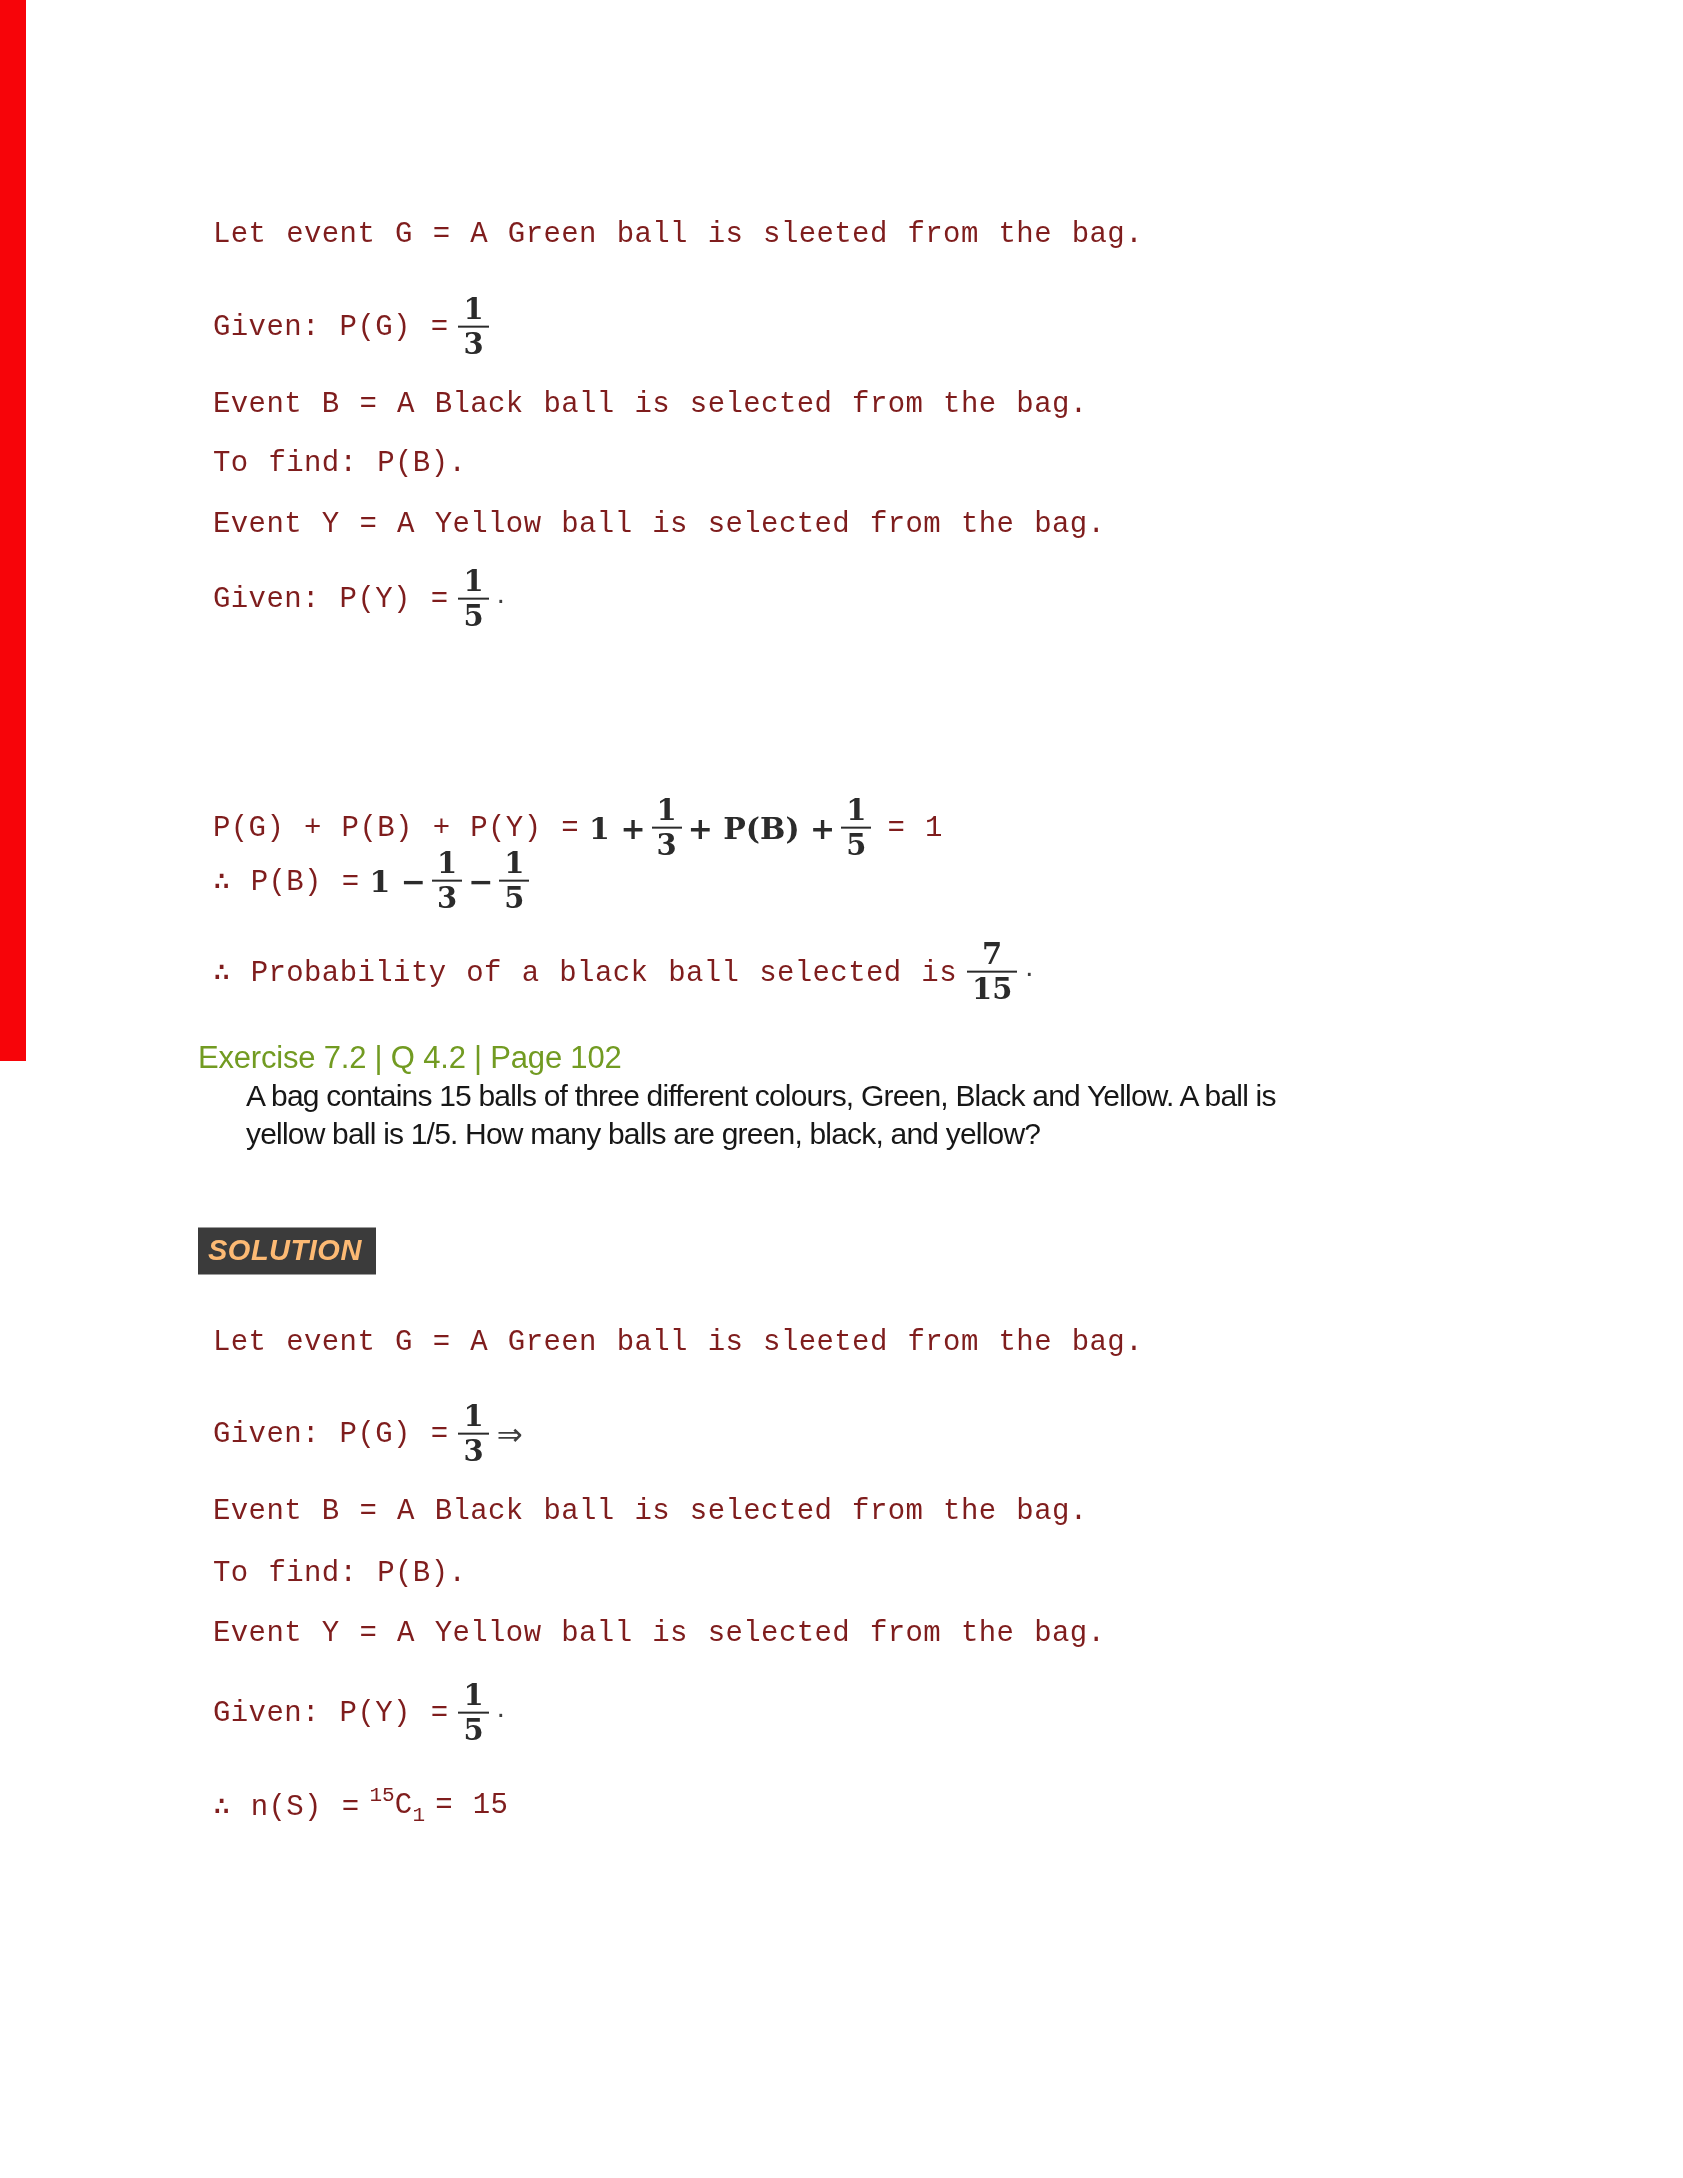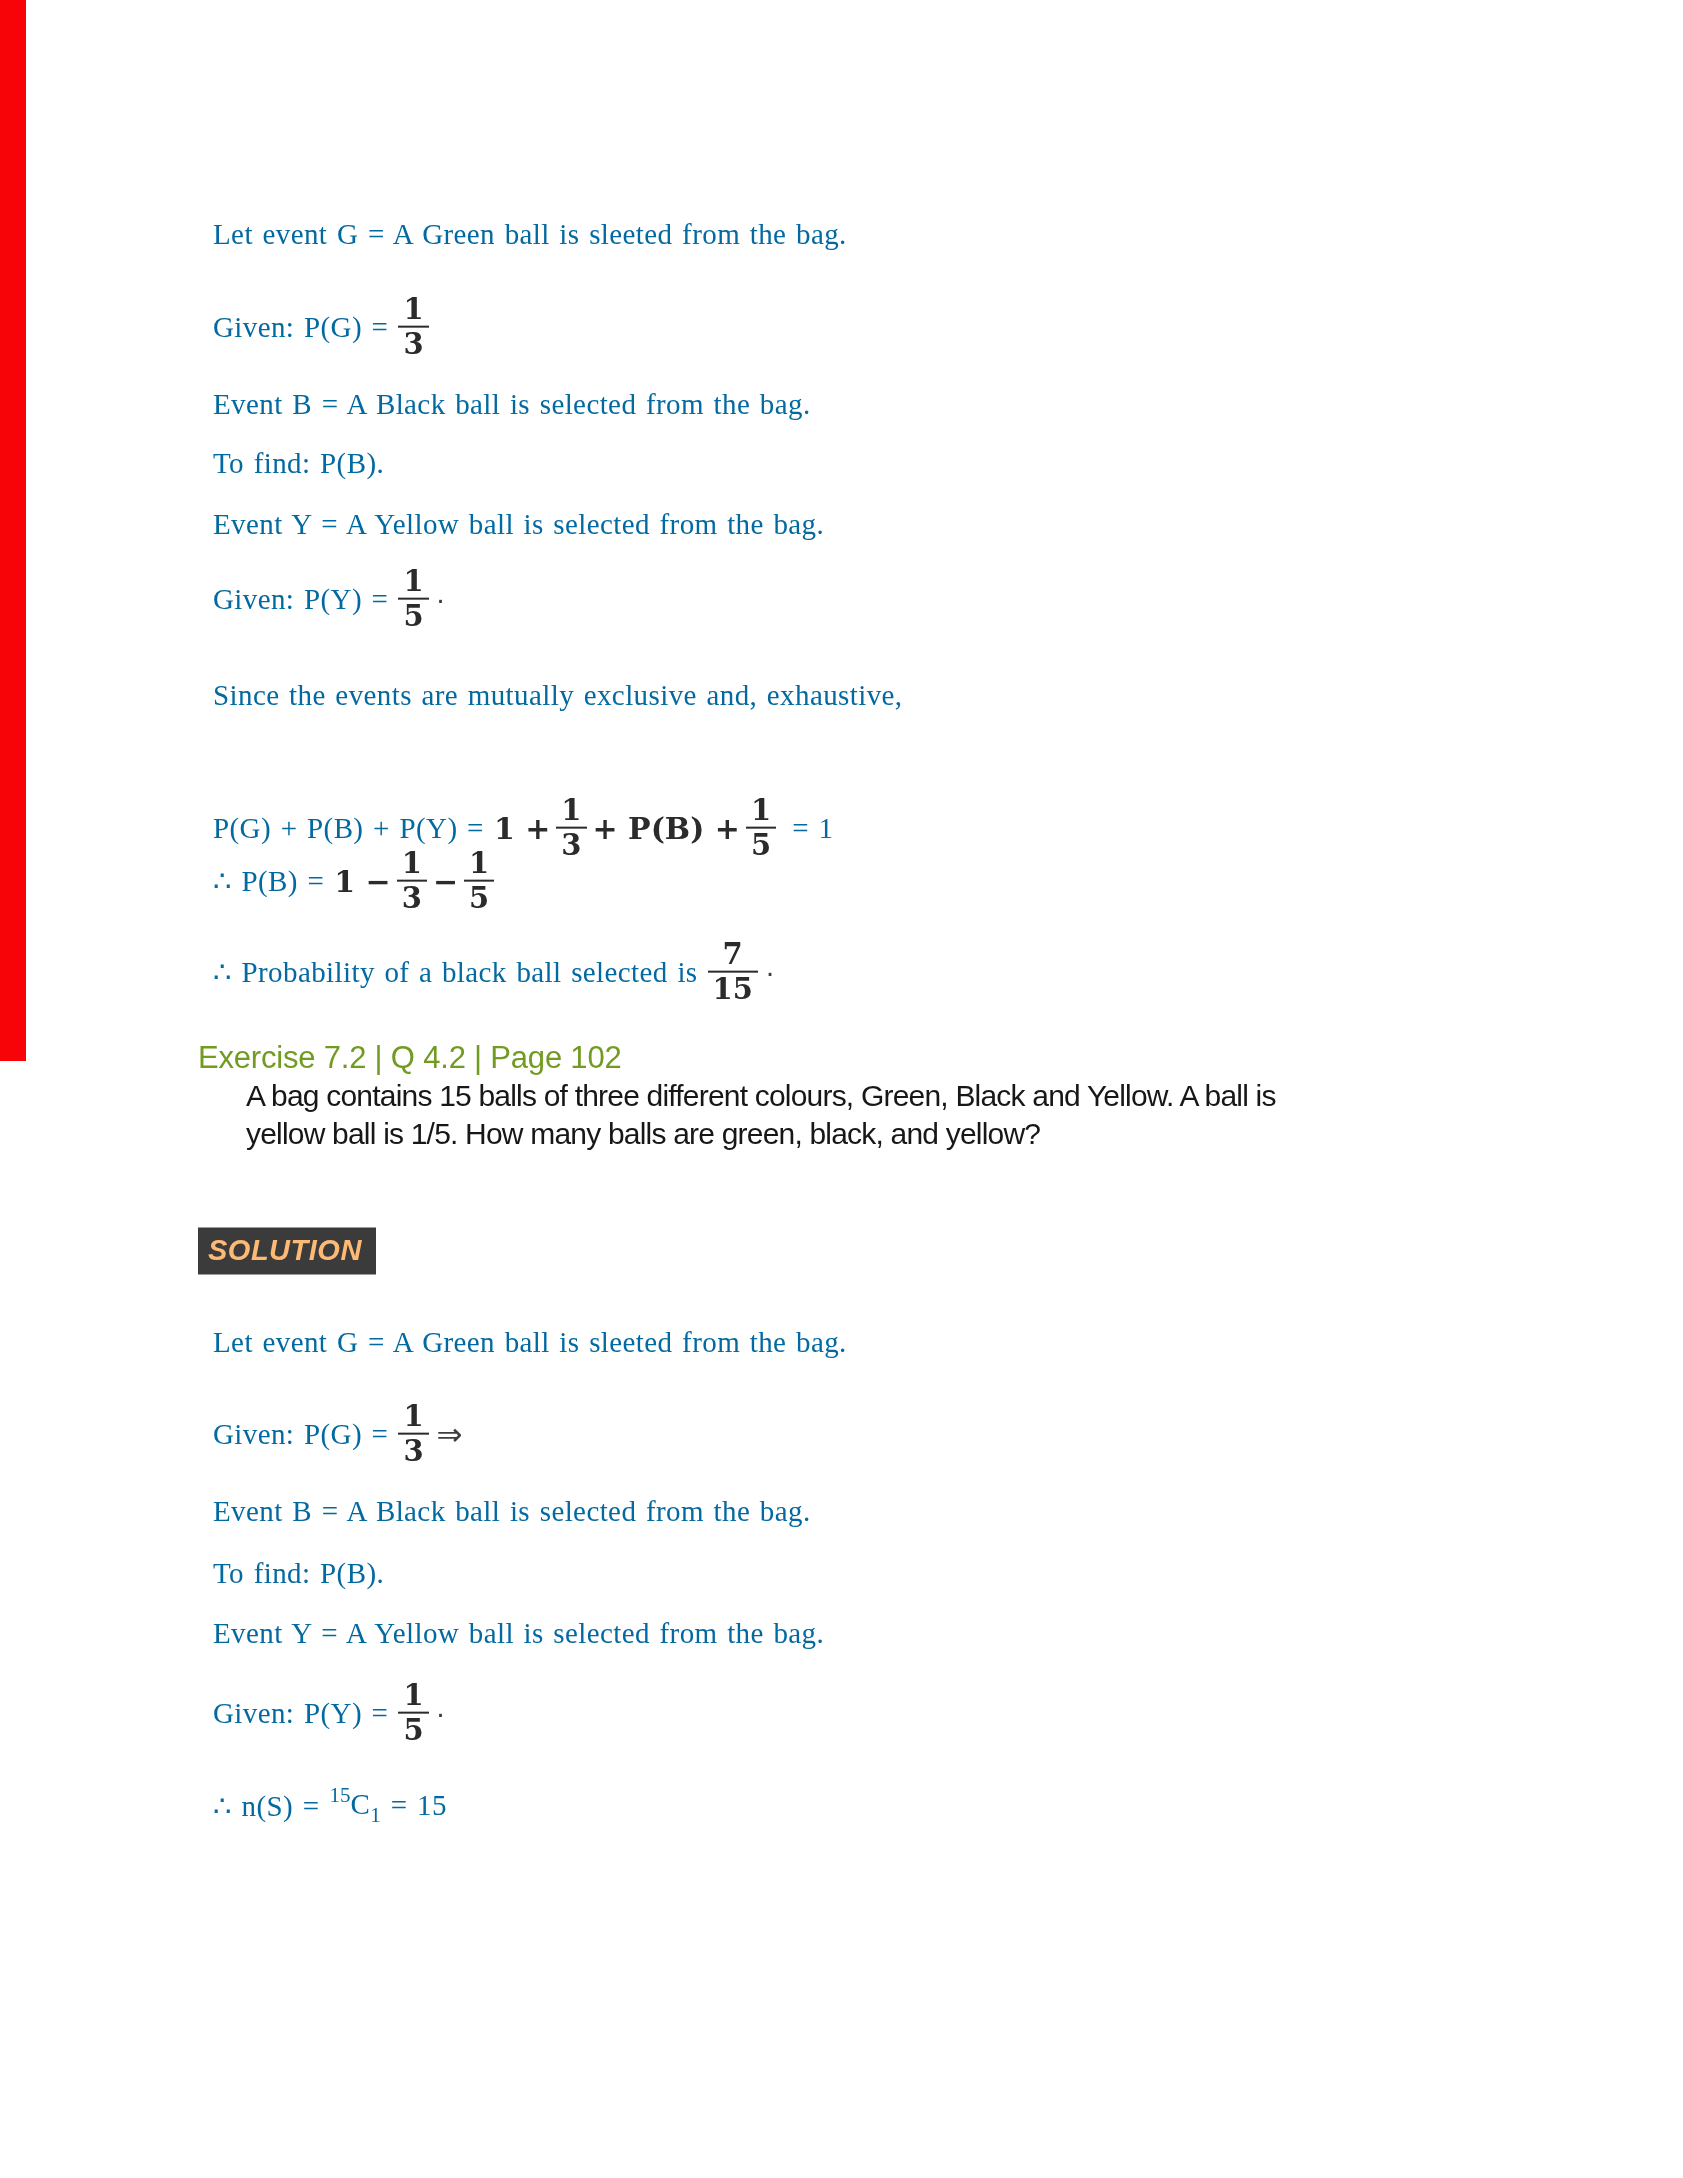--- a/index.html
+++ b/index.html
@@ -1,21 +1,21 @@
 <!DOCTYPE html>
 <html><head>
 <meta charset="utf-8">
 <style>
   html,body{margin:0;padding:0;background:#ffffff;}
   #page{position:relative;width:1683px;height:2178px;background:#ffffff;overflow:hidden;
         font-family:"Liberation Sans",sans-serif;}
   .redbar{position:absolute;left:0;top:0;width:26px;height:1061px;}
   .row{position:absolute;left:213px;display:flex;align-items:center;white-space:nowrap;
        transform:translateY(-50%);}
-  .stext{font-family:Liberation Serif, serif;font-size:29px;color:#0369a1;
+  .stext{font-family:Liberation Mono, monospace;font-size:29px;color:#7f1d1d;
          letter-spacing:0.4px;word-spacing:2px;}
   .mserif{font-family:"DejaVu Serif",serif;font-weight:bold;font-size:30px;color:#2b2b2b;}
   .frac{display:inline-flex;flex-direction:column;align-items:center;
         font-family:"DejaVu Serif",serif;font-weight:bold;font-size:29px;color:#2b2b2b;
         line-height:1.15;margin:0 6px;}
   .frac .num{padding:0 5px;}
   .frac .den{border-top:2px solid #2b2b2b;padding:0 5px;}
   .gap-l{margin-left:10px;}
   .heading{position:absolute;left:198px;transform:translateY(-50%);
            font-size:31px;font-weight:normal;color:#729b22;letter-spacing:-0.2px;white-space:nowrap;}
@@ -64,23 +64,20 @@
 
   <div class="row" style="top:599px">
     <span class="stext">Given: P(Y) =</span>
     <span class="frac gap-l">
       <span class="num">1</span>
       <span class="den">5</span>
     </span>
     <span class="period">.</span>
   </div>
 
-  <div class="row" style="top:695px">
-    <span class="stext">Since the events are mutually exclusive and, exhaustive,</span>
-  </div>
 
   <div class="row" style="top:828px">
     <span class="stext">P(G) + P(B) + P(Y) =</span>
     <span class="mserif gap-l">1 +</span>
     <span class="frac">
       <span class="num">1</span>
       <span class="den">3</span>
     </span>
     <span class="mserif">+ P(B) +</span>
     <span class="frac">

